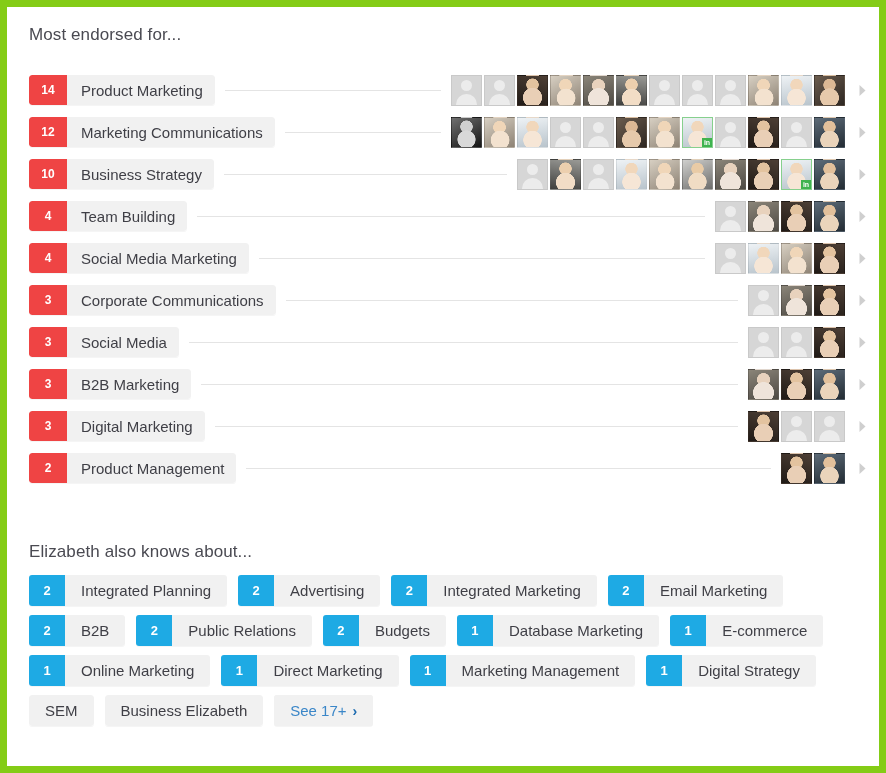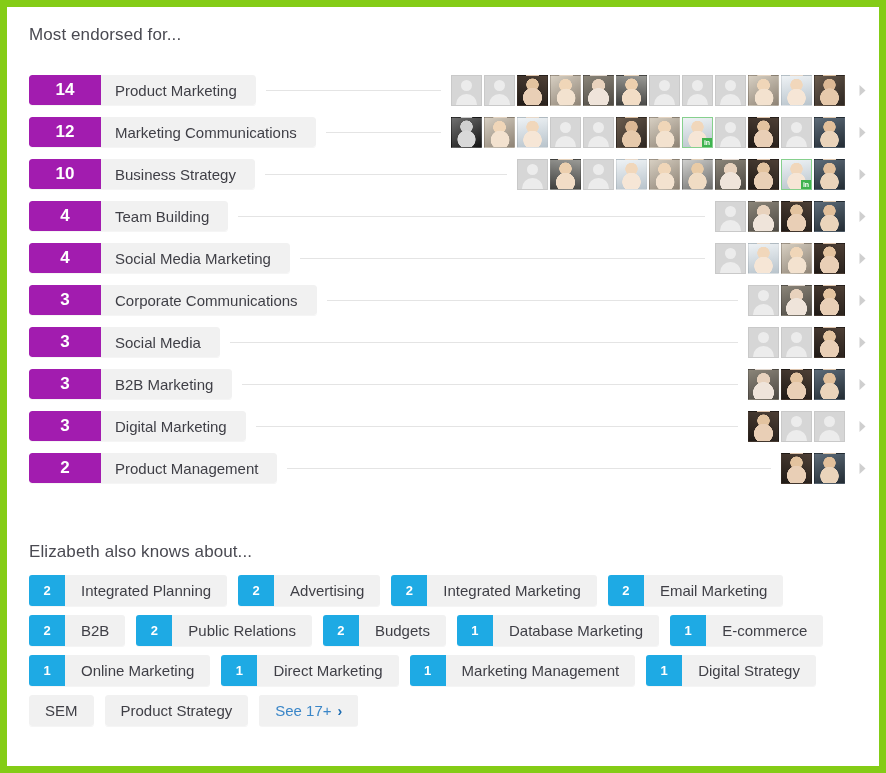--- a/index.html
+++ b/index.html
@@ -57,36 +57,36 @@
   .pill {
     display: inline-flex;
     align-items: stretch;
     height: 30px;
     border-radius: 3px;
     overflow: hidden;
     box-shadow: 0 1px 0 rgba(0,0,0,0.04);
     flex: 0 0 auto;
   }
   .pill-count {
-    background: #a21caf;
+    background: #ef4444;
     color: #ffffff;
-    font-size: 17px;
+    font-size: 12px;
     font-weight: 700;
     min-width: 28px;
-    padding: 0 22px;
+    padding: 0 5px;
     display: flex;
     align-items: center;
     justify-content: center;
     border-radius: 3px 0 0 3px;
   }
   .pill-label {
     background: #f1f1f1;
     color: #3f3f46;
     font-size: 15px;
-    padding: 0 19px 0 14px;
+    padding: 0 12px 0 14px;
     display: flex;
     align-items: center;
     white-space: nowrap;
     border-radius: 0 3px 3px 0;
   }
   .connector {
     flex: 1 1 auto;
     height: 1px;
     background: #e4e4e4;
     margin: 0 10px;
@@ -523,21 +523,21 @@
         <span class="tag-label">Marketing Management</span>
       </div>
       <div class="tag">
         <span class="tag-count">1</span>
         <span class="tag-label">Digital Strategy</span>
       </div>
       <div class="tag nocount">
         <span class="tag-label">SEM</span>
       </div>
       <div class="tag nocount">
-        <span class="tag-label">Product Strategy</span>
+        <span class="tag-label">Business Elizabeth</span>
       </div>
       <div class="tag more">
         <span class="tag-label">
           <span>See 17+</span>
           <span class="more-chev">›</span>
         </span>
       </div>
     </div>
 
 </div>

